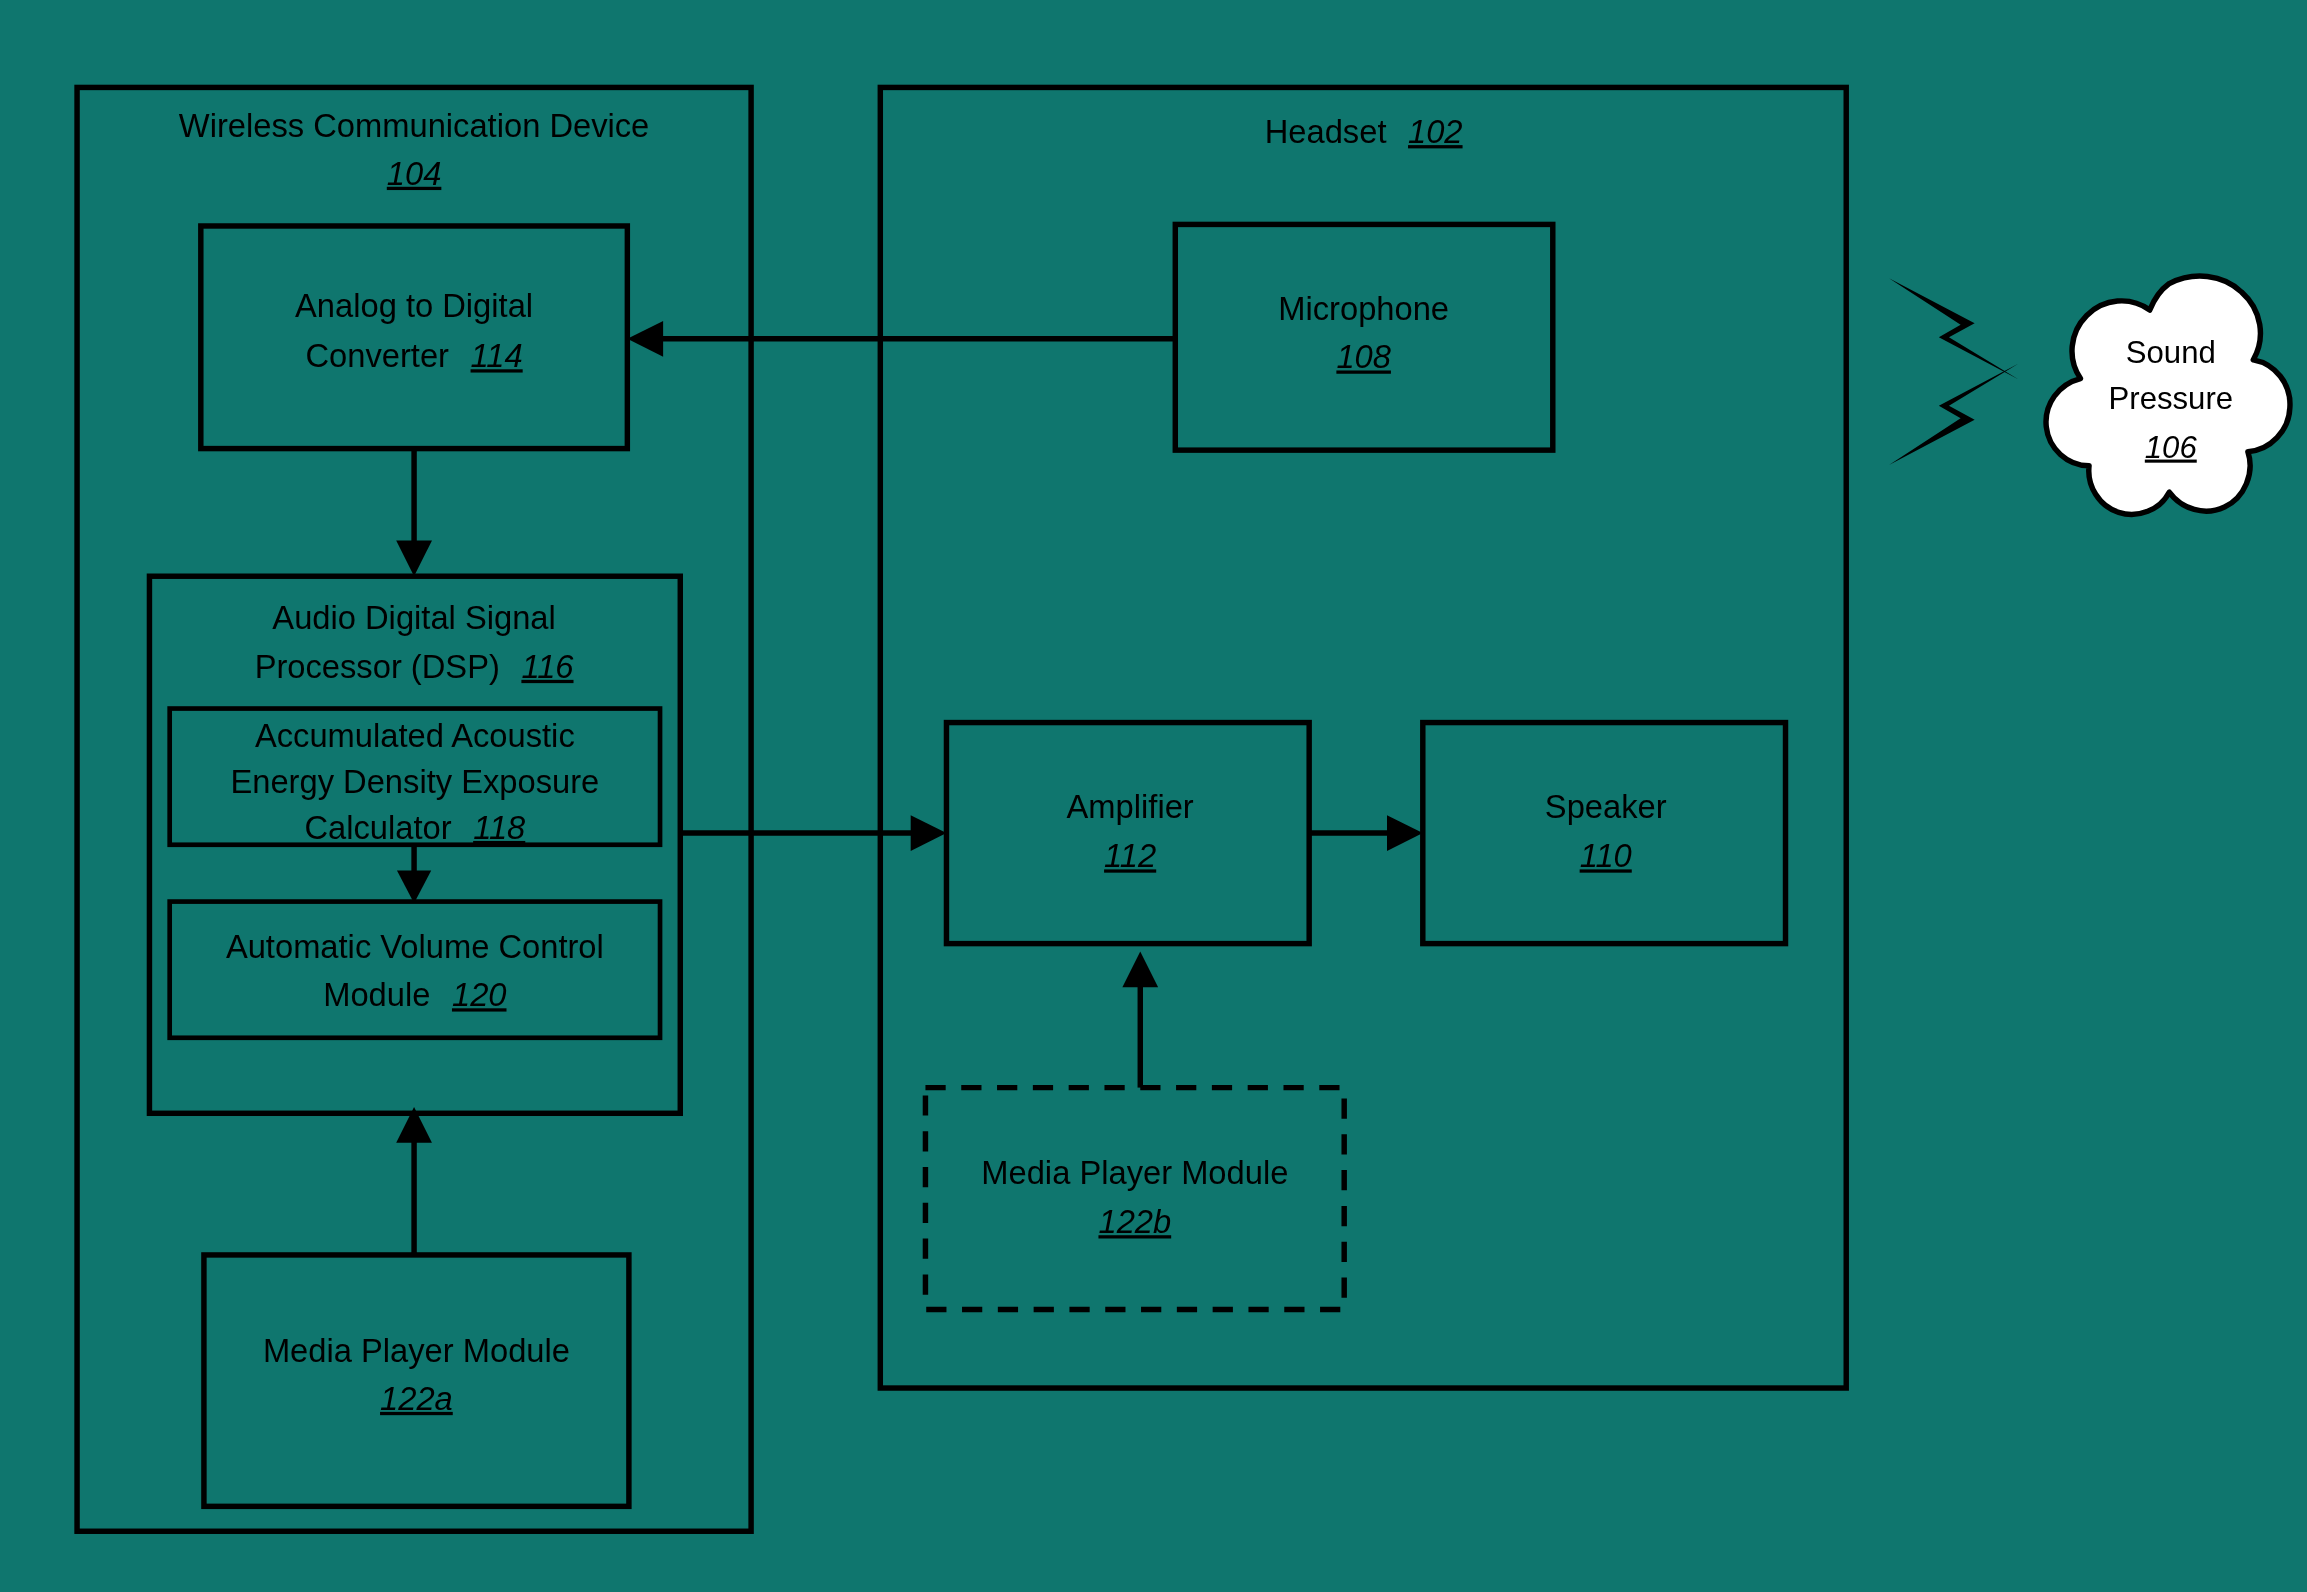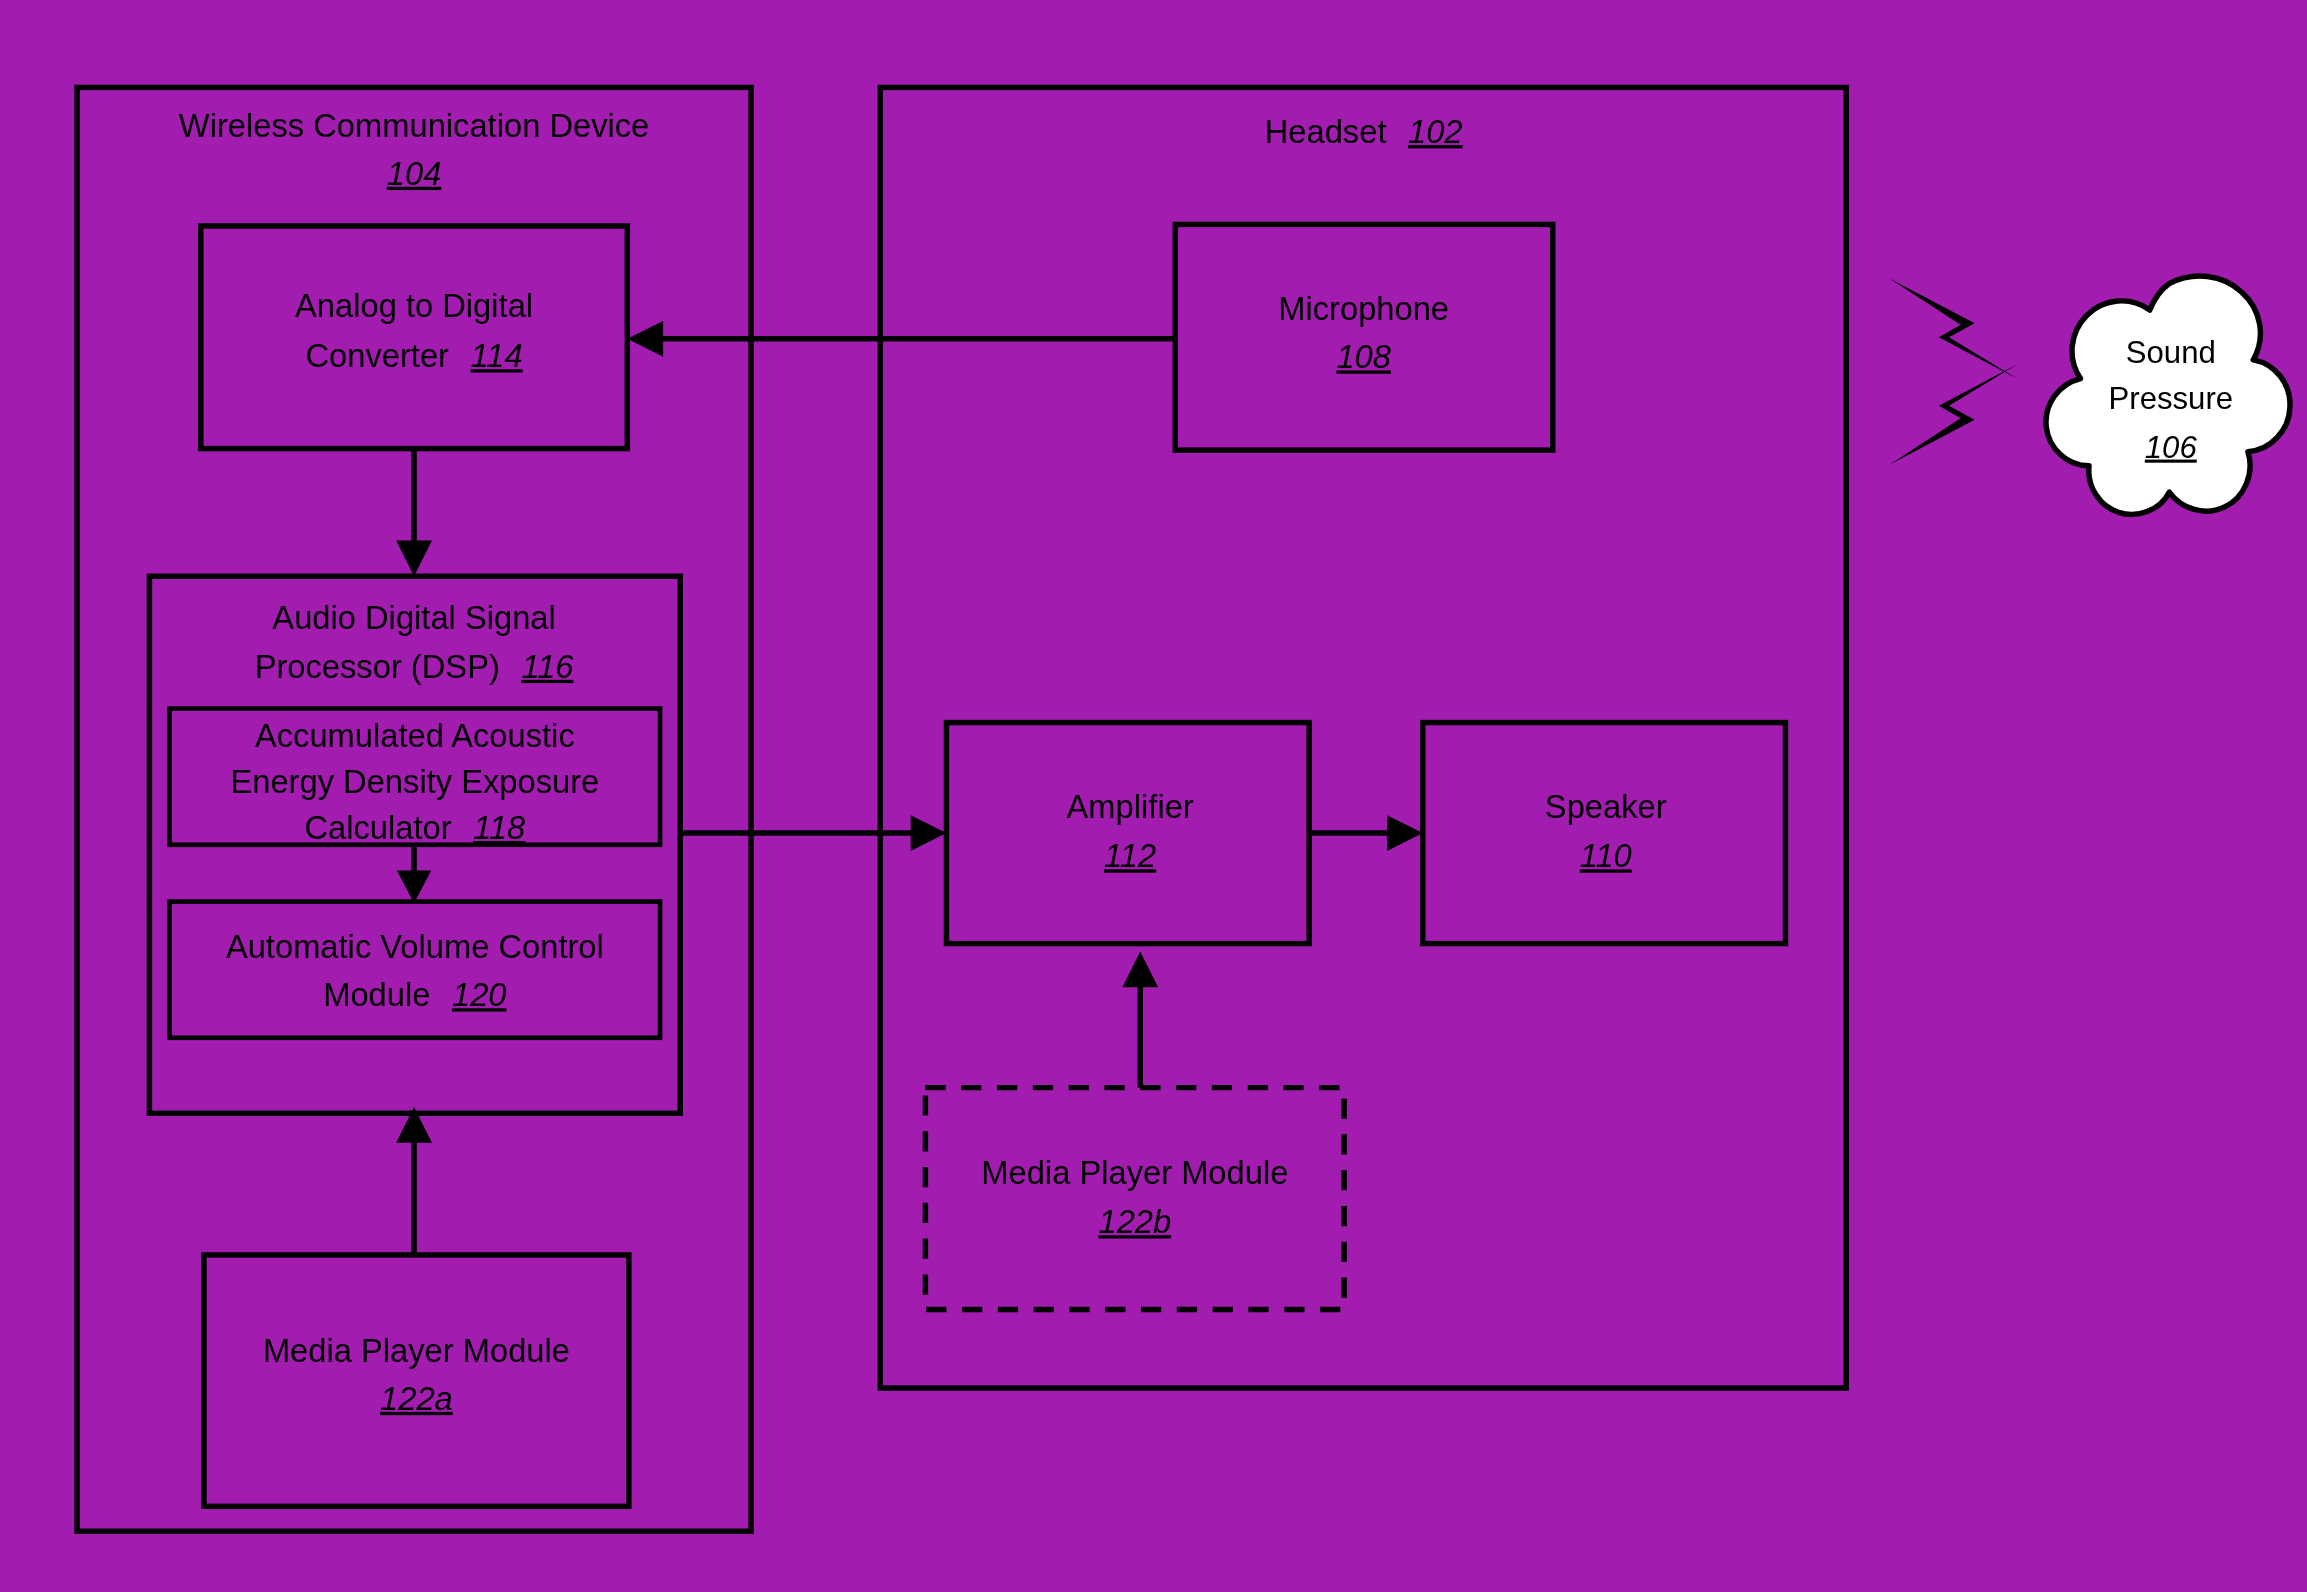--- a/index.html
+++ b/index.html
@@ -10,21 +10,21 @@
   body {
     width: 2307px;
     height: 1593px;
     overflow: hidden;
     font-family: "Liberation Sans", sans-serif;
   }
   #diagram-root {
     position: relative;
     width: 2307px;
     height: 1593px;
-    background: #a21caf;
+    background: #0f766e;
   }
   svg#figure {
     display: block;
     width: 2307px;
     height: 1593px;
   }
   .box-stroke {
     fill: none;
     stroke: #000000;
     stroke-width: 7;

